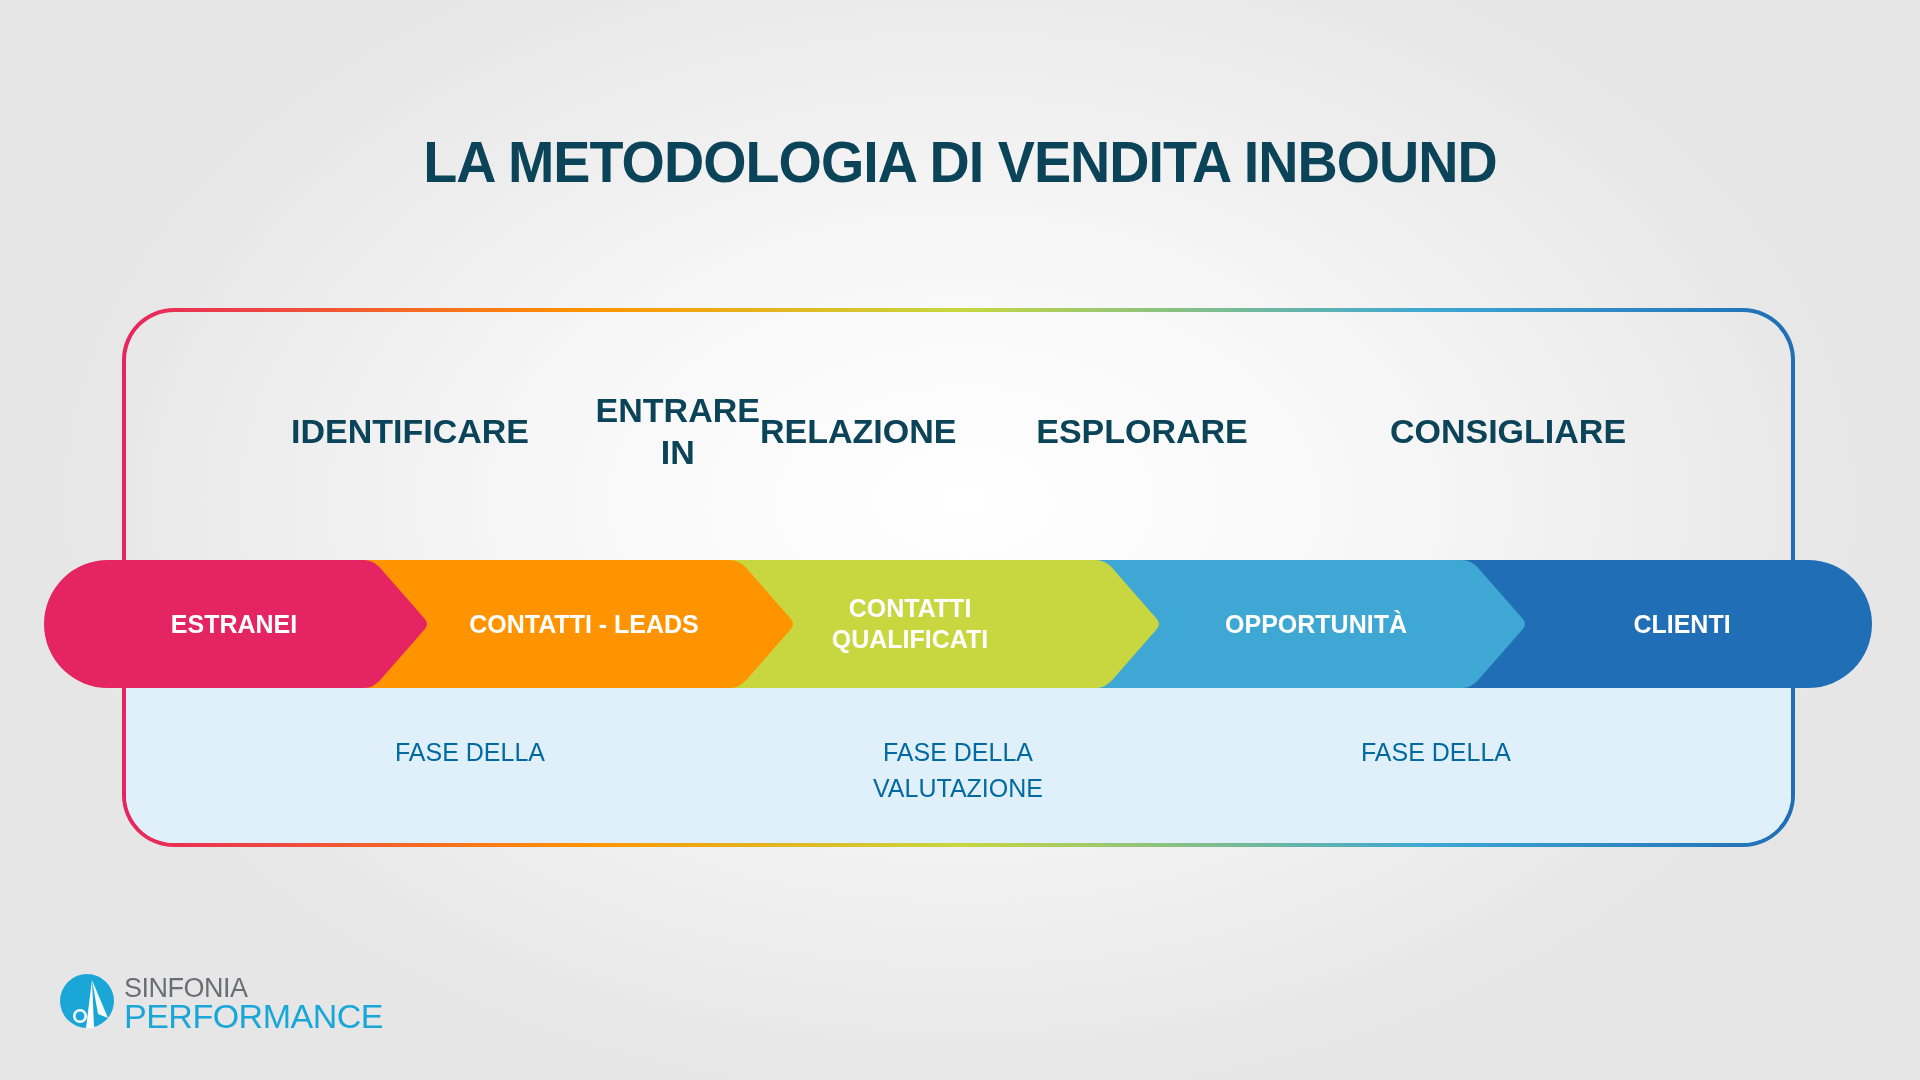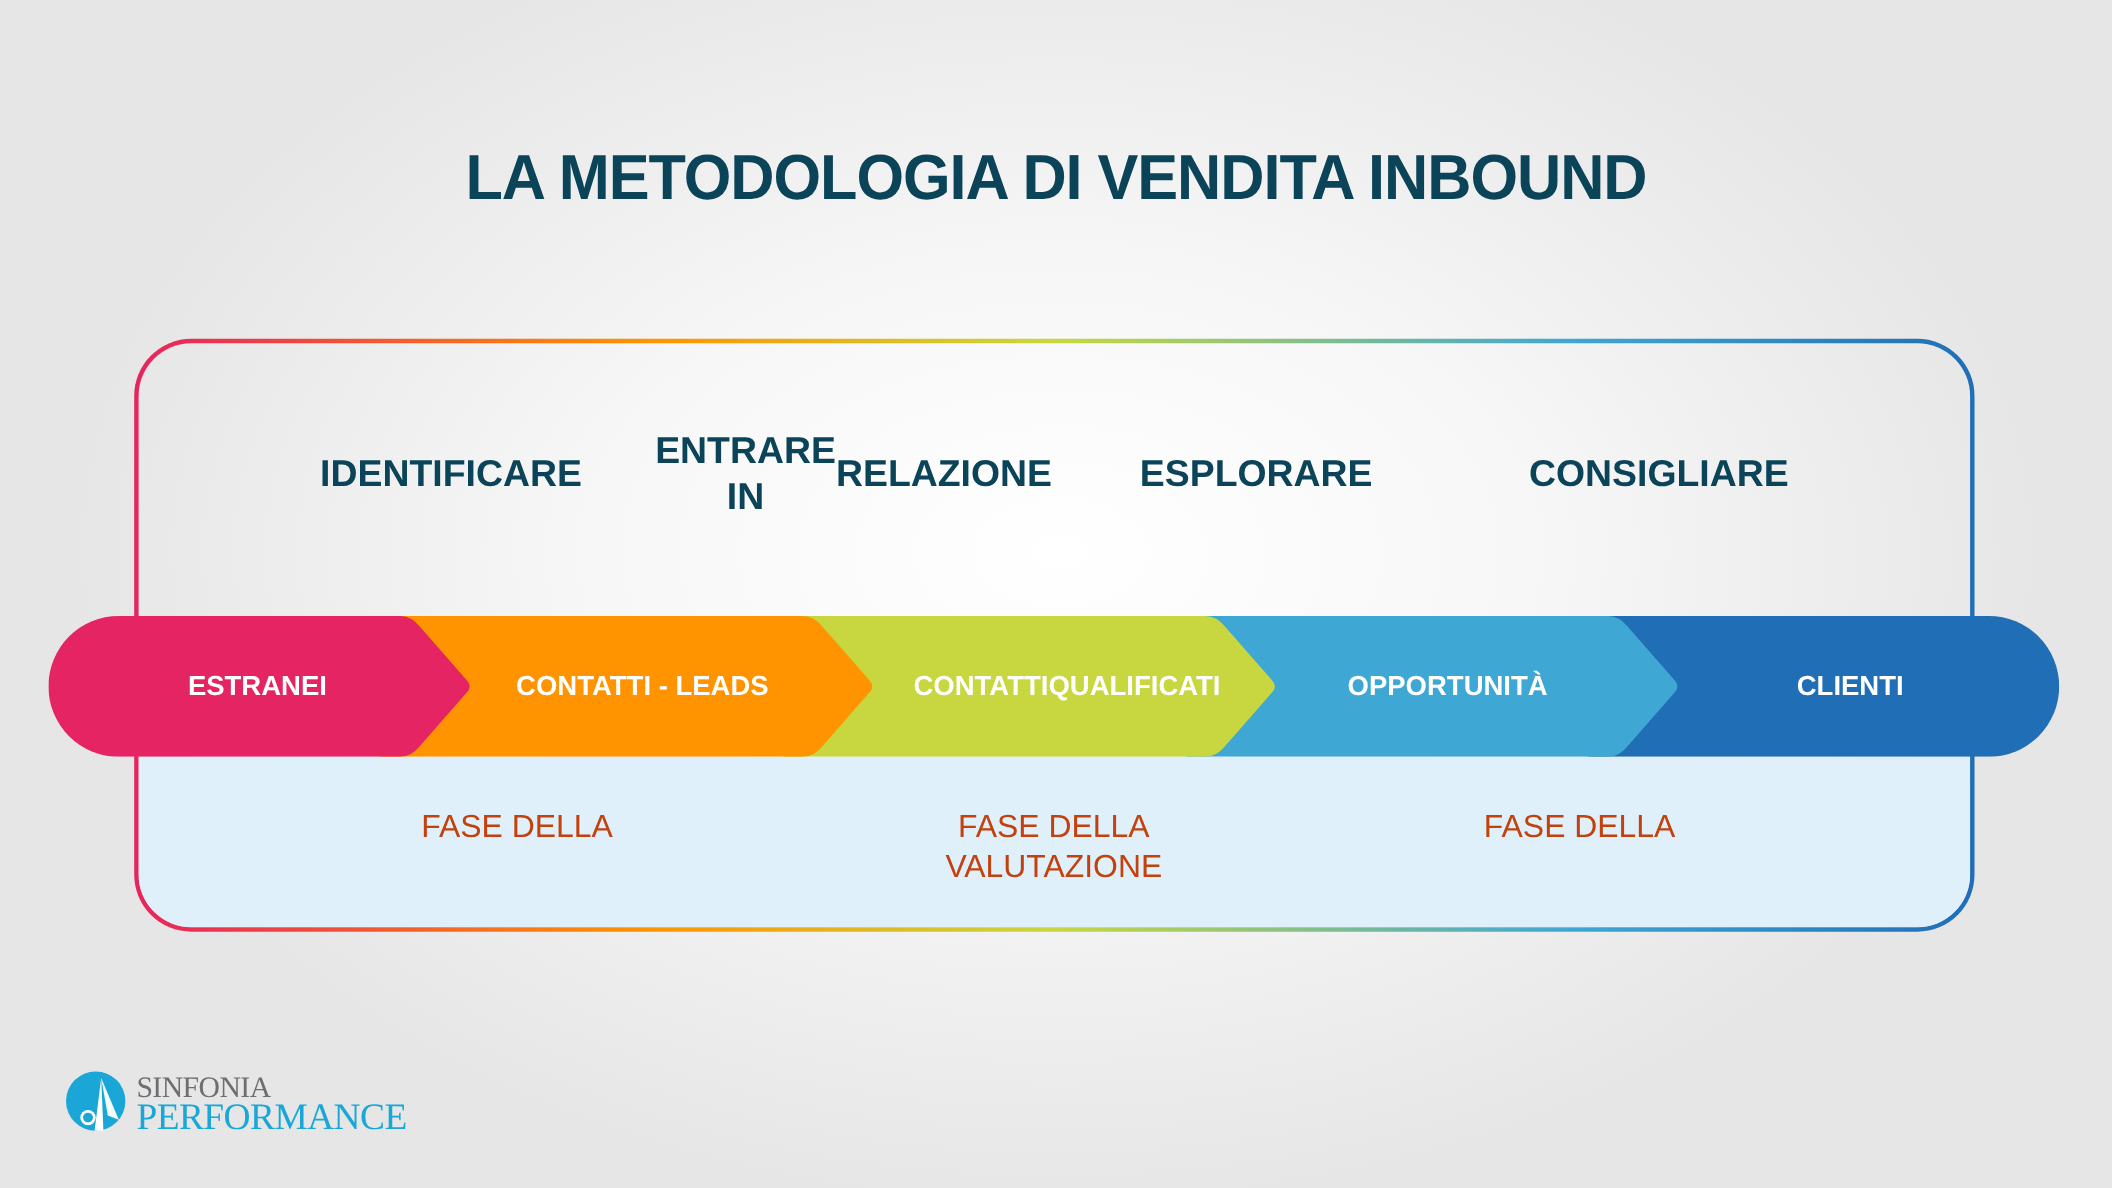--- a/index.html
+++ b/index.html
@@ -26,30 +26,30 @@
   }
   .box-lower {
     position: absolute; left: 0; right: 0; top: 376px; bottom: 0;
     background: #dff0fa;
   }
   .stage-heading {
     position: absolute; top: 0; height: 70px; display: flex; align-items: center; justify-content: center;
     text-align: center; font-size: 34px; font-weight: 700; color: #0b4458; line-height: 42px;
   }
   .phase {
-    position: absolute; text-align: center; font-size: 29px; color: #c2410c; line-height: 36px;
+    position: absolute; text-align: center; font-size: 25px; color: #0369a1; line-height: 36px;
   }
   
   .band { position: absolute; left: 44px; top: 560px; width: 1828px; height: 128px; }
   .band svg { position: absolute; left: 0; top: 0; }
   .seg-label {
     position: absolute; top: 0; height: 128px; display: flex; align-items: center; justify-content: center;
     color: #ffffff; font-weight: 700; font-size: 25px; text-align: center; line-height: 31px;
   }
-  .logo { position: absolute; left: 58px; top: 972px; width: 290px; height: 60px; font-family: Liberation Serif, serif; }
+  .logo { position: absolute; left: 58px; top: 972px; width: 290px; height: 60px; }
   .logo-mark { position: absolute; left: 0; top: 0; }
   .logo-text1 { position: absolute; left: 66px; top: 2px; font-size: 27px; color: #6d6e71; line-height: 28px; letter-spacing: -0.5px; }
   .logo-text2 { position: absolute; left: 66px; top: 30px; font-size: 34px; color: #1aa7d8; line-height: 28px; letter-spacing: -0.5px; }
 </style>
 </head>
 <body>
 
 <div class="title">LA METODOLOGIA DI VENDITA INBOUND</div>
 
 <div class="box-border">
@@ -84,21 +84,21 @@
     <path d="M302 0 H686 Q696 0 704 10 L746 58 Q752 64 746 70 L704 118 Q696 128 686 128 H302 Z" fill="#ff9400"></path>
 
     <path d="M64 0 H320 Q330 0 338 10 L380 58 Q386 64 380 70 L338 118 Q330 128 320 128 H64 A64 64 0 0 1 64 0 Z" fill="#e42463"></path>
   </svg>
   <div class="seg-label" style="left:40px;width:300px;">
     <span>ESTRANEI</span>
   </div>
   <div class="seg-label" style="left:370px;width:340px;">
     <span>CONTATTI - LEADS</span>
   </div>
-  <div class="seg-label" style="left:756px;width:340px;">
+  <div class="seg-label" style="left:696px;width:340px;flex-direction:column;">
     <span>CONTATTI</span>
     <span>QUALIFICATI</span>
   </div>
   <div class="seg-label" style="left:1102px;width:340px;">
     <span>OPPORTUNITÀ</span>
   </div>
   <div class="seg-label" style="left:1468px;width:340px;">
     <span>CLIENTI</span>
   </div>
 </div>

